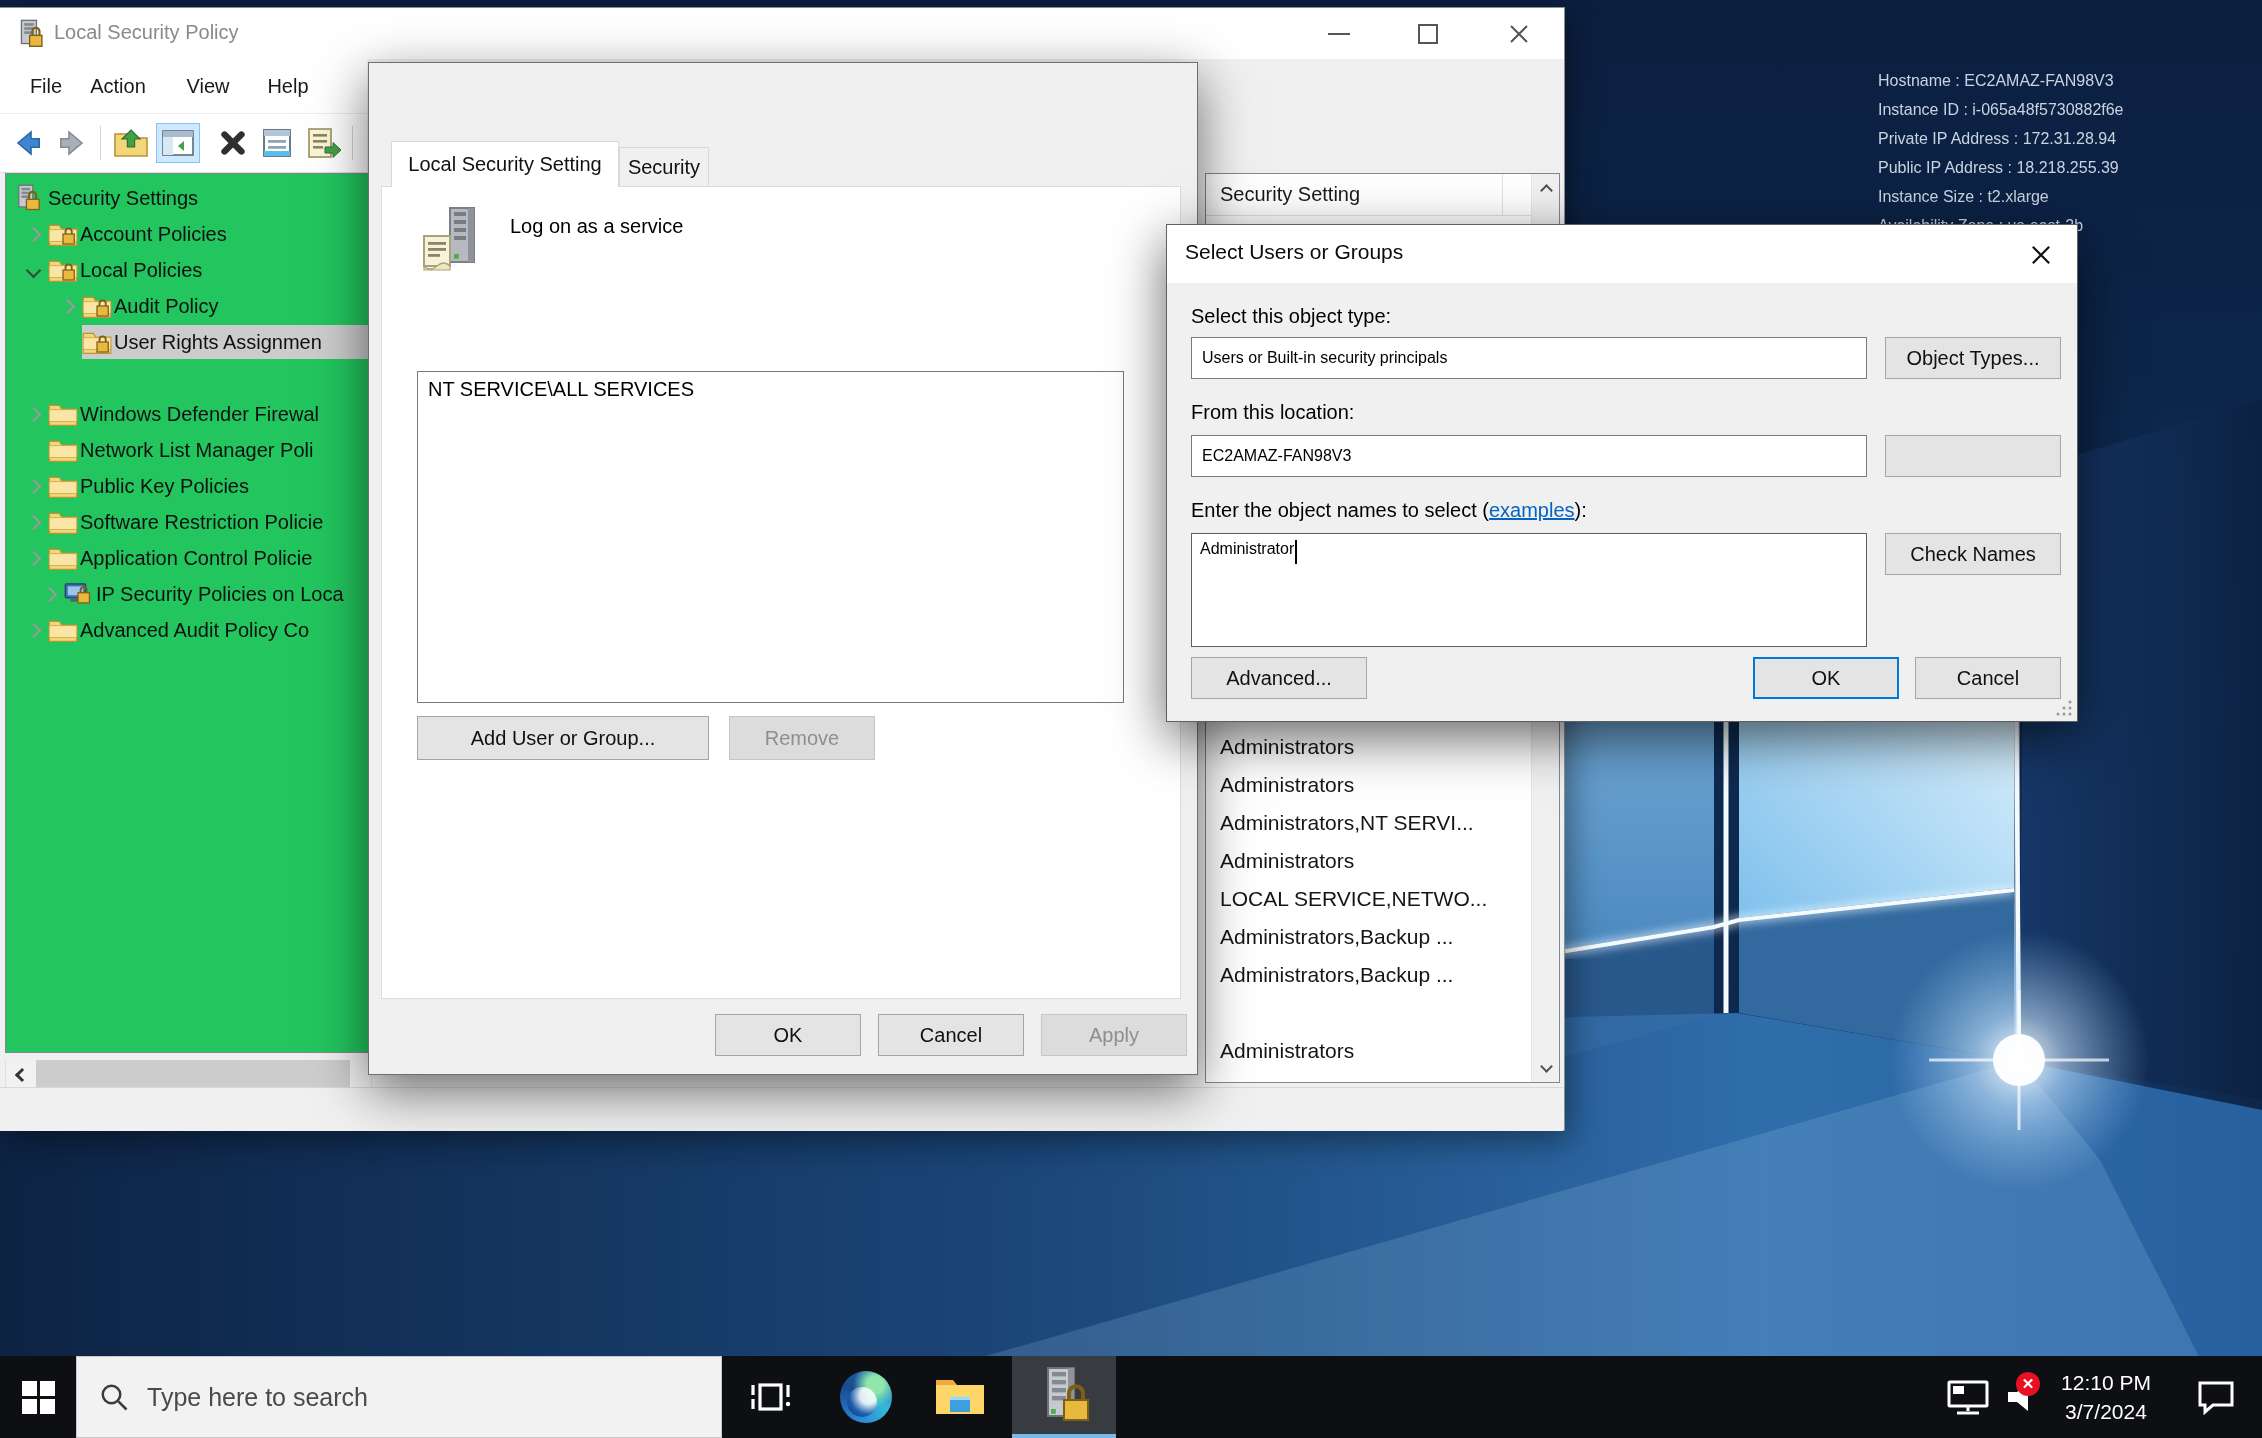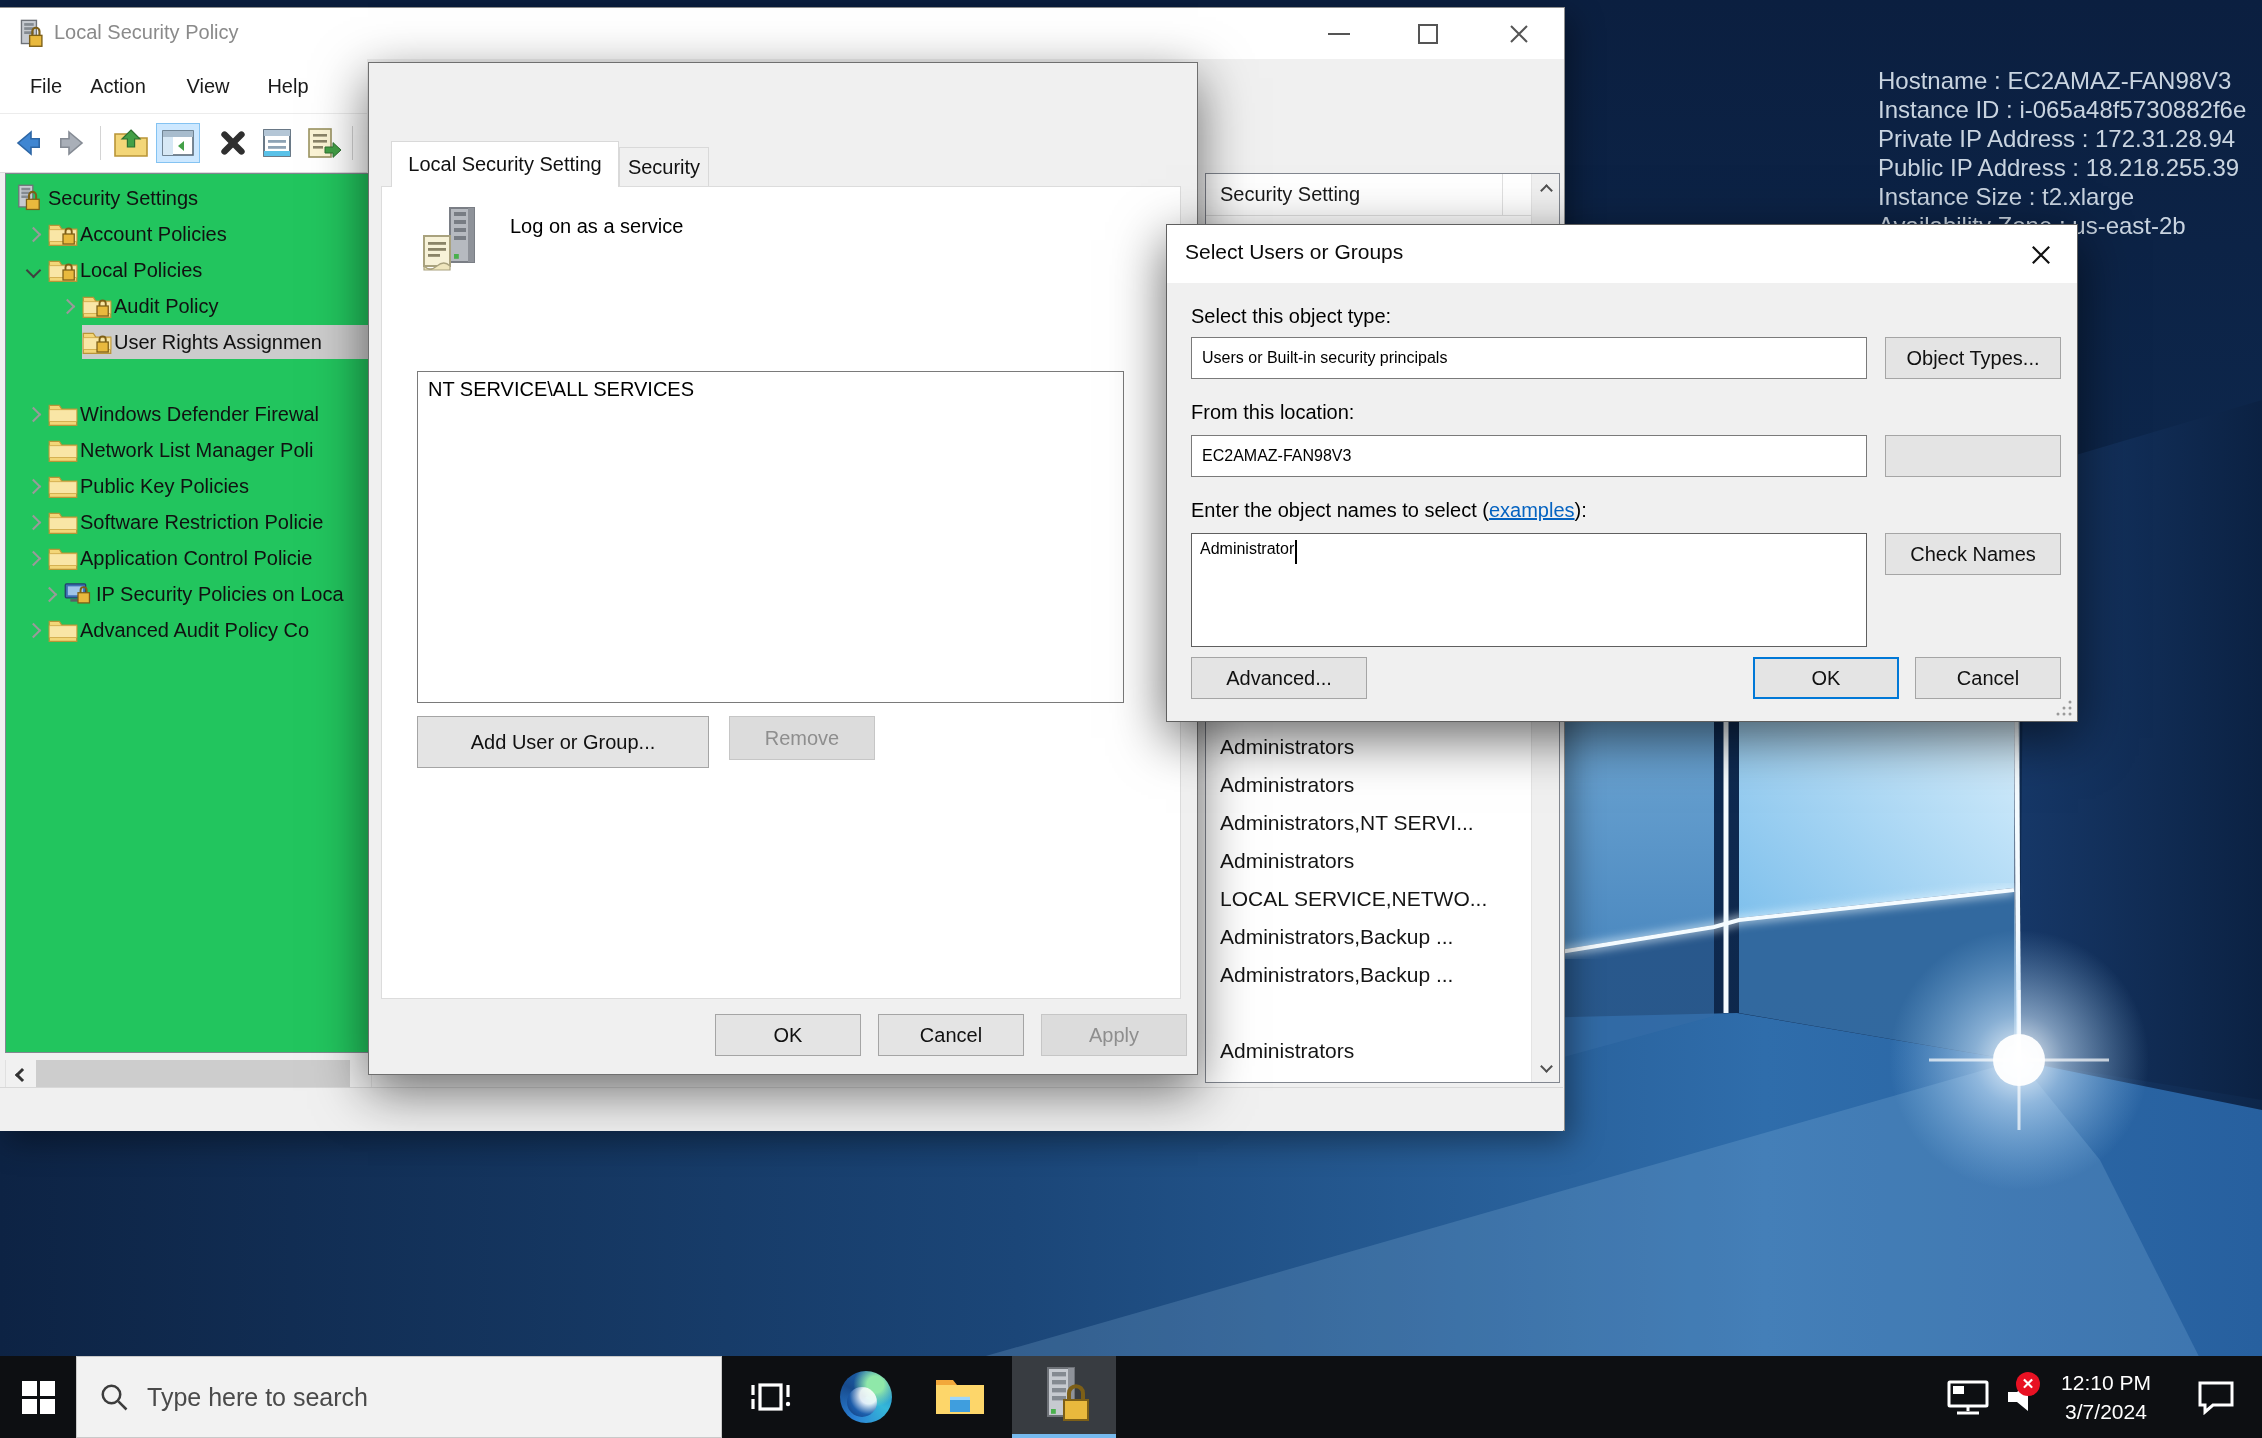--- a/index.html
+++ b/index.html
@@ -78,21 +78,21 @@
   #activeapp{background:#383c41;border-bottom:4px solid #76b9ed}
   #volbadge{position:absolute;left:20px;top:16px;width:24px;height:24px;border-radius:50%;background:#e81123;
     display:flex;align-items:center;justify-content:center;color:#fff;font-size:15px;font-weight:bold}
   #clock{display:flex;flex-direction:column;align-items:center;justify-content:center;color:#fff;font-size:21px;line-height:29px}
   .edgeball{width:52px;height:52px;border-radius:50%;position:relative;overflow:hidden;
     background:radial-gradient(circle at 68% 26%,#8fe8a9 0 16%,rgba(0,0,0,0) 42%),
                conic-gradient(from 120deg,#35b8d9,#2a7fd4,#174a8c,#1f6fc0,#35b8d9)}
   .edgeball:after{content:"";position:absolute;left:7px;top:16px;width:30px;height:30px;border-radius:50%;
     background:radial-gradient(circle at 72% 28%,rgba(255,255,255,.85) 0 28%,rgba(27,90,168,.9) 62%,rgba(15,52,110,.95) 100%)}
   
-  #infoblock{left:1878px;top:66px;color:#c9d4e0;font-size:24px;line-height:29px;z-index:5}
+  #infoblock{left:1878px;top:66px;color:#c9d4e0;font-size:16px;line-height:29px;z-index:5}
 </style>
 </head>
 <body>
 
 <div id="stage">
 
   <svg class="r" width="2262" height="1438" viewBox="0 0 2262 1438" style="left:0;top:0">
     <defs>
       <linearGradient id="floorG" x1="0" y1="0" x2="1" y2="0">
         <stop offset="0" stop-color="#0d2344"></stop>
@@ -457,21 +457,21 @@
           <rect x="6" y="22" width="9" height="1.4" fill="#8a8468"></rect>
         <rect x="6" y="25" width="6" height="1.4" fill="#8a8468"></rect>
         <path d="M4 31 q3 3 6.5 0 t6.5 0 v2 h-13 z" fill="#efe6bd" stroke="#a9a27e" stroke-width=".6"></path>
       </svg>
       <div class="lbl" style="left:128px;top:28px">Log on as a service</div>
 
       <div id="pd-list">
         <div>NT SERVICE\ALL SERVICES</div>
       </div>
 
-      <div class="wbtn" style="left:35px;top:529px;width:292px;height:52px">Add User or Group...</div>
+      <div class="wbtn" style="left:35px;top:529px;width:292px;height:44px">Add User or Group...</div>
       <div class="wbtn dis" style="left:347px;top:529px;width:146px;height:44px">Remove</div>
     </div>
 
     <div class="wbtn" style="left:346px;top:951px;width:146px;height:42px">OK</div>
     <div class="wbtn" style="left:509px;top:951px;width:146px;height:42px">Cancel</div>
     <div class="wbtn dis" style="left:672px;top:951px;width:146px;height:42px">Apply</div>
   </div>
 
   <div class="r" id="seldlg" style="z-index:30">
     <div id="sd-title">

